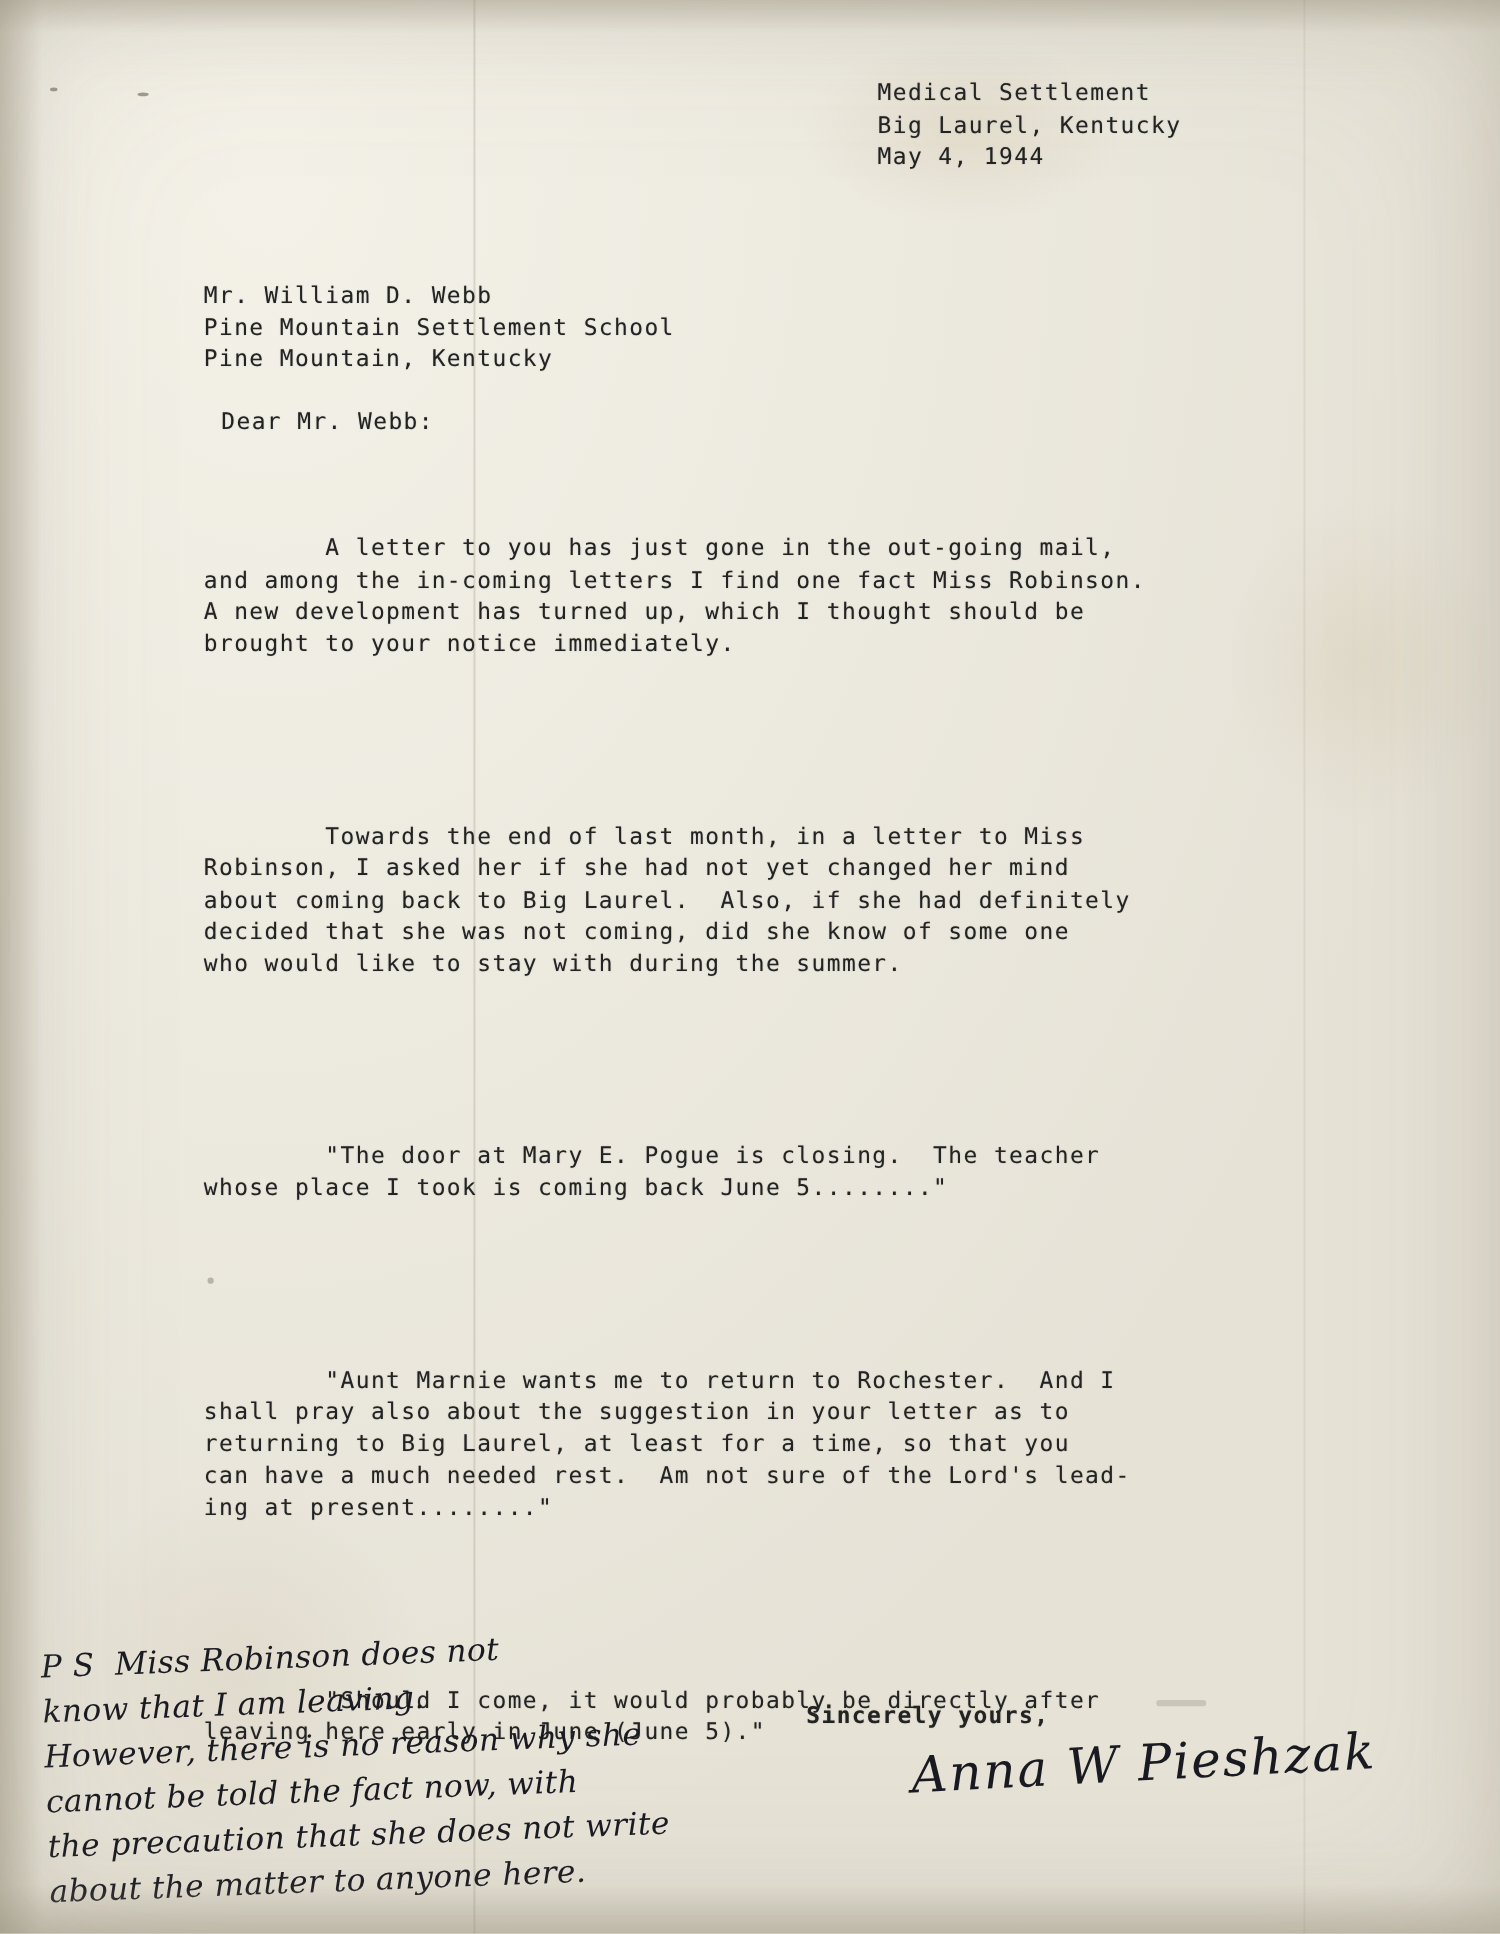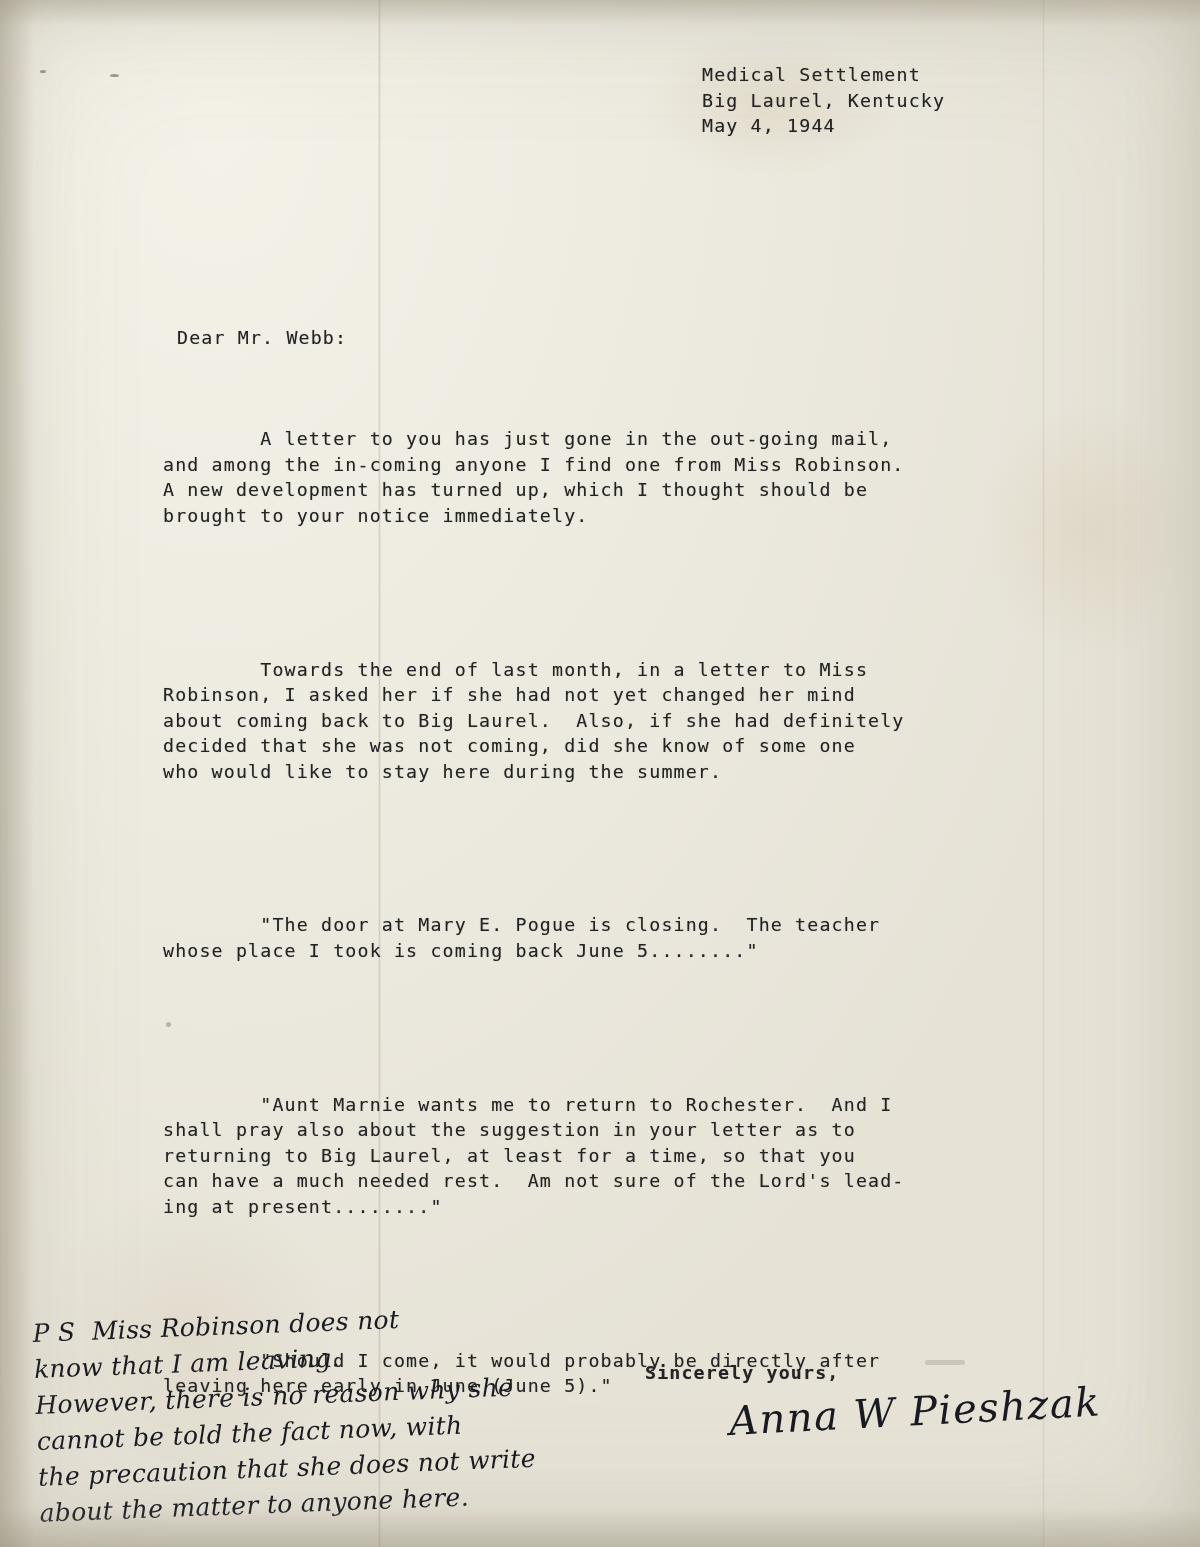--- a/index.html
+++ b/index.html
@@ -123,34 +123,37 @@
   <div class="fold" style="left:1042px; opacity:0.55;"></div>
   <div class="speck" style="left:40px; top:70px; width:6px; height:3px;"></div>
   <div class="speck" style="left:110px; top:74px; width:9px; height:3px;"></div>
   <div class="speck" style="left:166px; top:1022px; width:5px; height:5px; background:rgba(90,84,70,0.35);"></div>
   <div class="speck" style="left:925px; top:1360px; width:40px; height:5px; background:rgba(120,112,96,0.25); border-radius:3px;"></div>
 
   <div class="typed addr-block">Medical Settlement
 Big Laurel, Kentucky
 May 4, 1944</div>
 
+  <div class="typed recipient">Mr. William D. Webb
+Pine Mountain Settlement School
+Pine Mountain, Kentucky</div>
 
   <div class="typed salutation">Dear Mr. Webb:</div>
 
   <div class="typed body-block">
     <p>        A letter to you has just gone in the out-going mail,
-and among the in-coming anyone I find one from Miss Robinson.
+and among the in-coming letters I find one fact Miss Robinson.
 A new development has turned up, which I thought should be
 brought to your notice immediately.</p>
     <div class="gap"></div>
     <p>        Towards the end of last month, in a letter to Miss
 Robinson, I asked her if she had not yet changed her mind
 about coming back to Big Laurel.  Also, if she had definitely
 decided that she was not coming, did she know of some one
-who would like to stay here during the summer.</p>
+who would like to stay with during the summer.</p>
     <div class="gap"></div>
     <p>        "The door at Mary E. Pogue is closing.  The teacher
 whose place I took is coming back June 5........"</p>
     <div class="gap"></div>
     <p>        "Aunt Marnie wants me to return to Rochester.  And I
 shall pray also about the suggestion in your letter as to
 returning to Big Laurel, at least for a time, so that you
 can have a much needed rest.  Am not sure of the Lord's lead-
 ing at present........"</p>
     <div class="gap"></div>

